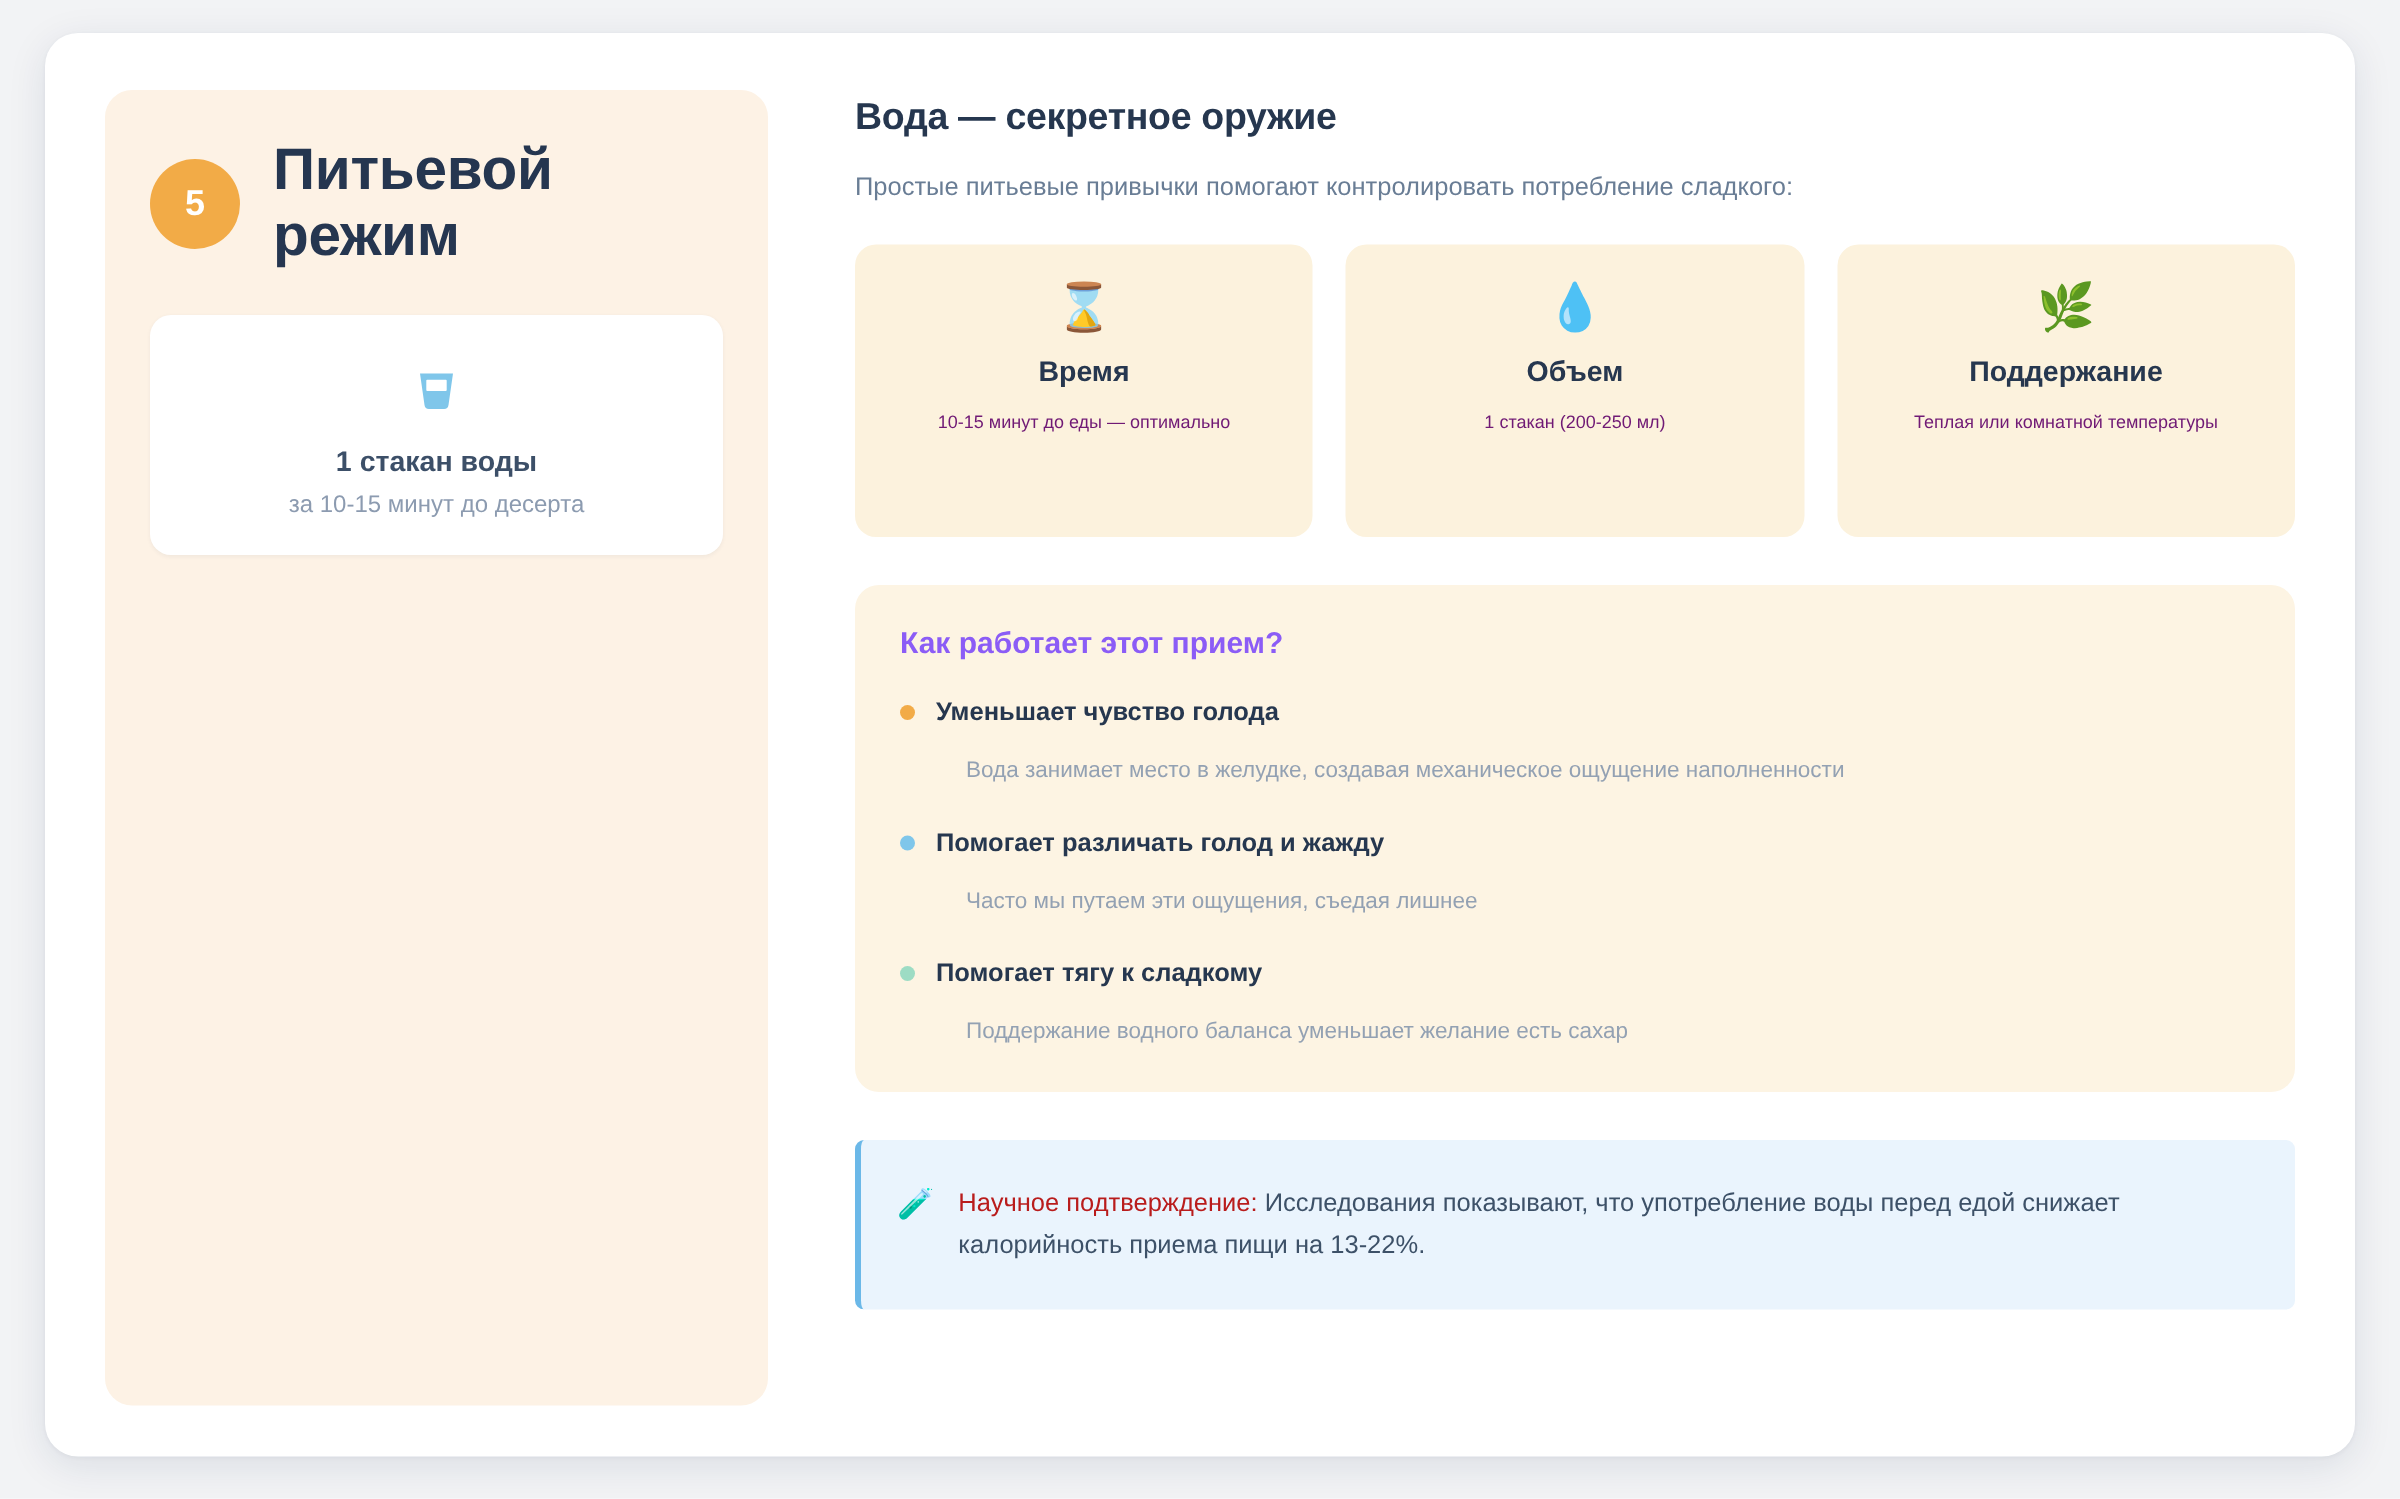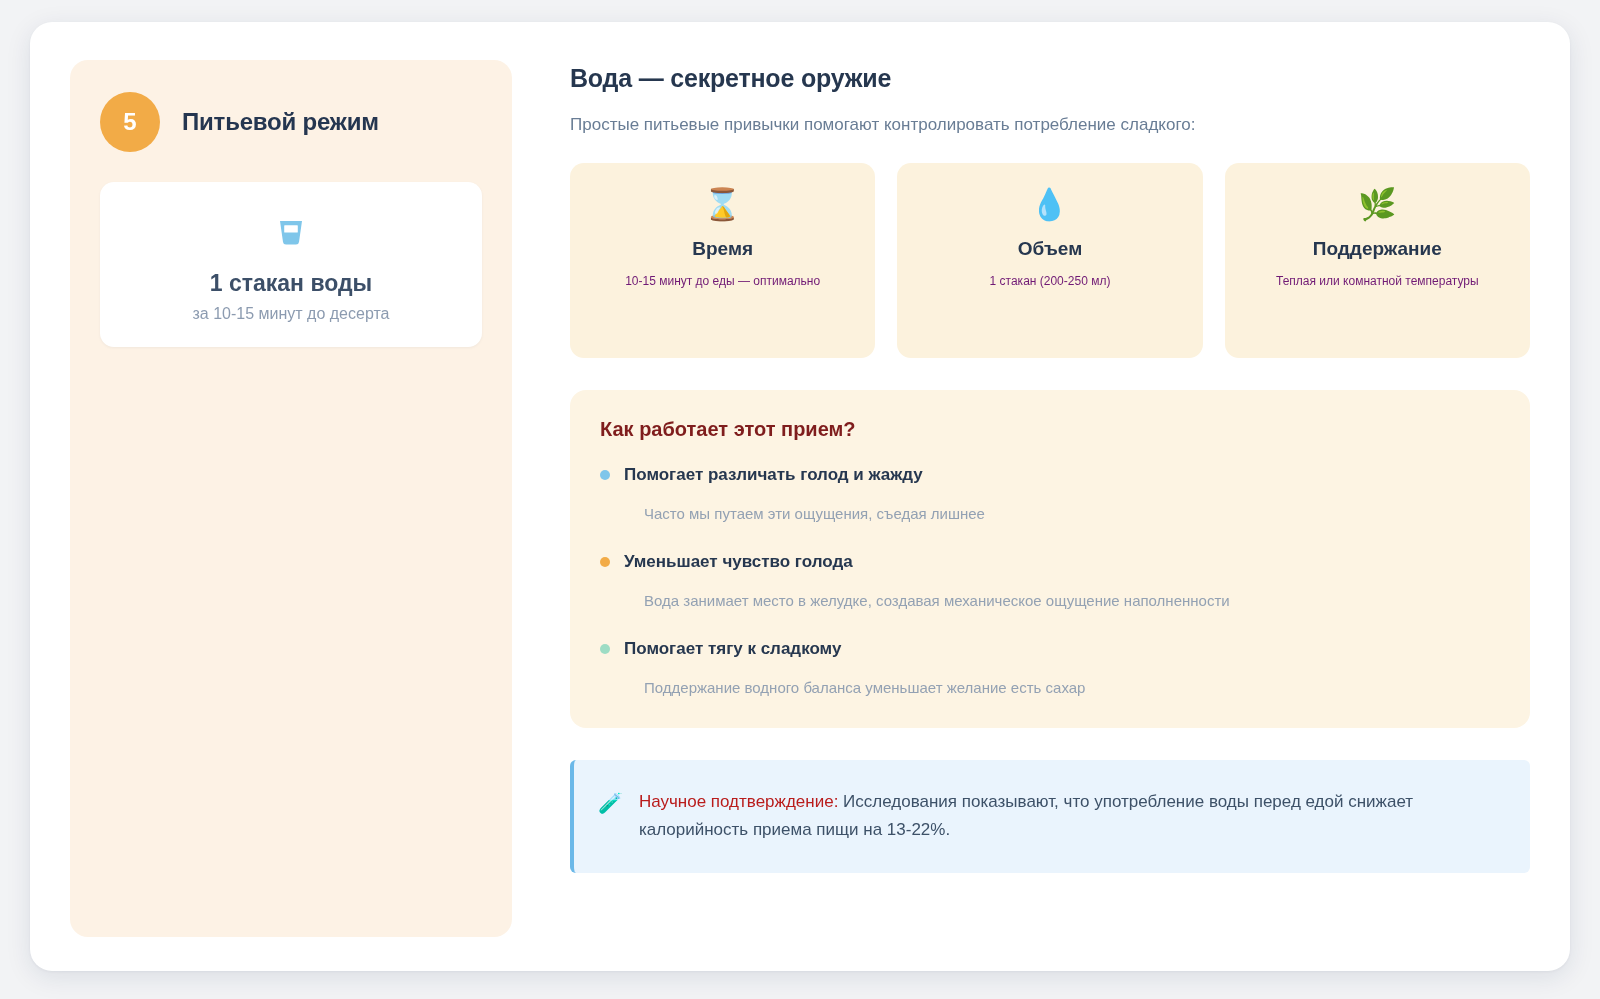--- a/index.html
+++ b/index.html
@@ -55,38 +55,38 @@
     color: #ffffff;
     font-size: 24px;
     font-weight: 700;
     display: flex;
     align-items: center;
     justify-content: center;
     flex: 0 0 60px;
   }
 
   .step-title {
-    font-size: 24px;
+    font-size: 39px;
     font-weight: 700;
     color: #253650;
     letter-spacing: -0.2px;
   }
 
   .glass-card {
     background: #ffffff;
     border-radius: 14px;
     padding: 26px 20px 24px 20px;
     text-align: center;
     box-shadow: 0 1px 3px rgba(23,43,77,0.05);
   }
 
   .glass-icon { margin-bottom: 16px; line-height: 0; }
 
   .glass-title {
-    font-size: 23px;
+    font-size: 19px;
     font-weight: 700;
     color: #3c4f68;
     margin-bottom: 8px;
   }
 
   .glass-sub {
     font-size: 16px;
     color: #8c9bb0;
   }
 
@@ -150,21 +150,21 @@
   .how-panel {
     background: #fdf4e3;
     border-radius: 16px;
     padding: 28px 30px 30px 30px;
     margin-bottom: 32px;
   }
 
   .how-title {
     font-size: 20px;
     font-weight: 700;
-    color: #7f1d1d;
+    color: #8b5cf6;
     margin-bottom: 24px;
   }
 
   .how-item { margin-bottom: 30px; }
   .how-item:last-child { margin-bottom: 2px; }
 
   .how-head {
     display: flex;
     align-items: center;
     gap: 14px;
@@ -263,32 +263,32 @@
           <div class="feature-desc">Теплая или комнатной температуры</div>
         </div>
 
       </div>
 
       <div class="how-panel">
         <div class="how-title">Как работает этот прием?</div>
 
         <div class="how-item">
           <div class="how-head">
+            <span class="dot" style="background:#f2ab47"></span>
+            <span class="how-label">Уменьшает чувство голода</span>
+          </div>
+          <div class="how-desc">Вода занимает место в желудке, создавая механическое ощущение наполненности</div>
+        </div>
+
+        <div class="how-item">
+          <div class="how-head">
             <span class="dot" style="background:#7fc6ea"></span>
             <span class="how-label">Помогает различать голод и жажду</span>
           </div>
           <div class="how-desc">Часто мы путаем эти ощущения, съедая лишнее</div>
-        </div>
-
-        <div class="how-item">
-          <div class="how-head">
-            <span class="dot" style="background:#f2ab47"></span>
-            <span class="how-label">Уменьшает чувство голода</span>
-          </div>
-          <div class="how-desc">Вода занимает место в желудке, создавая механическое ощущение наполненности</div>
         </div>
 
         <div class="how-item">
           <div class="how-head">
             <span class="dot" style="background:#9ddcc4"></span>
             <span class="how-label">Помогает тягу к сладкому</span>
           </div>
           <div class="how-desc">Поддержание водного баланса уменьшает желание есть сахар</div>
         </div>
       </div>

